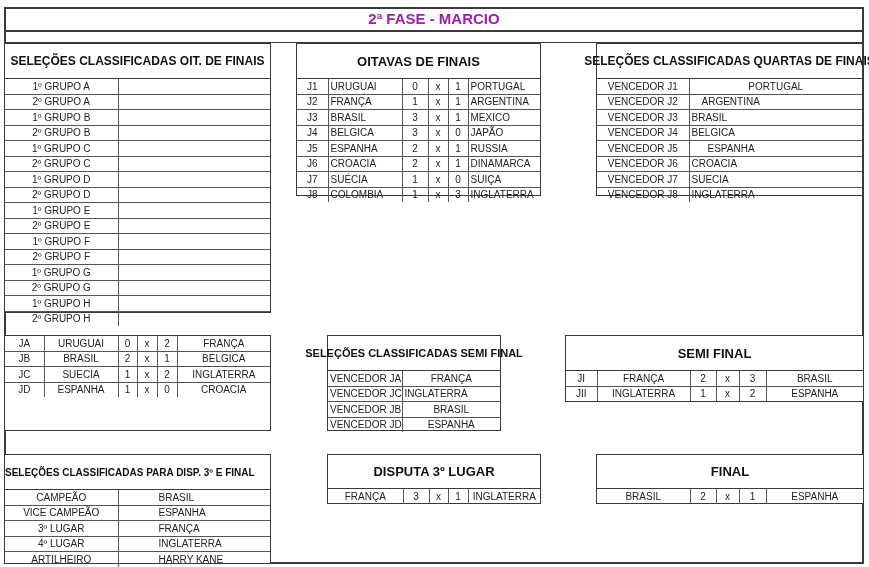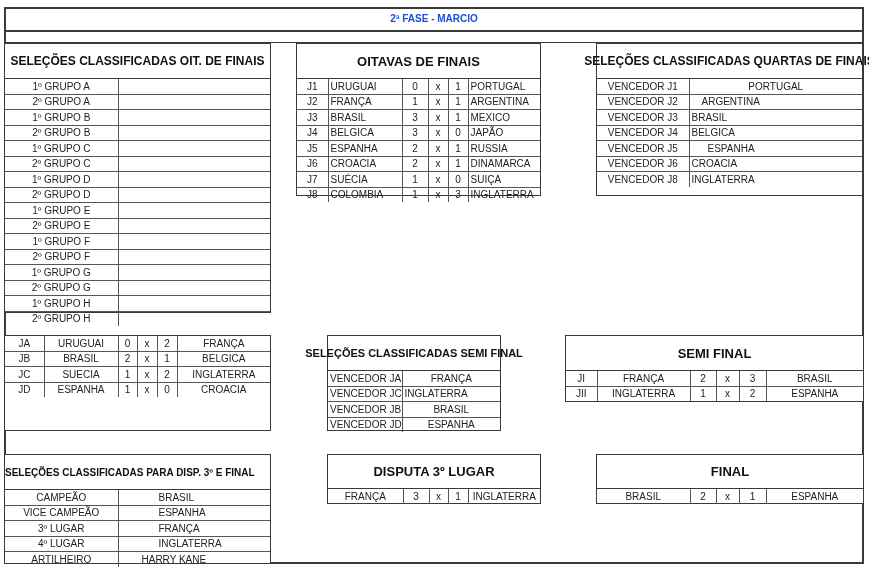--- a/index.html
+++ b/index.html
@@ -2,21 +2,21 @@
 <html><head>
 <meta charset="utf-8">
 <style>
   html, body { margin:0; padding:0; background:#ffffff; }
   body { width:869px; height:567px; position:relative; overflow:hidden;
          font-family:"Liberation Sans", sans-serif; color:#222; }
   .abs { position:absolute; box-sizing:border-box; }
   .outer { left:4px; top:7px; width:860px; height:557px; border:2px solid #3a3a3a; }
   .title-row { left:4px; top:7px; width:860px; height:25px; border-bottom:2px solid #3a3a3a;
                display:flex; align-items:center; justify-content:center;
-               font-weight:bold; font-size:10px; color:#1d4ed8; }
+               font-weight:bold; font-size:15px; color:#a21caf; }
   .sub-row { left:4px; top:32px; width:860px; height:11px; border-bottom:1px solid #3a3a3a; }
   .box { border:1.5px solid #3a3a3a; background:#fff; }
   .hdr { display:flex; align-items:center; justify-content:center; font-weight:bold;
          color:#111; border-bottom:1.5px solid #3a3a3a; box-sizing:border-box; white-space:nowrap; }
   table.grid { border-collapse:collapse; table-layout:fixed; width:100%; }
   table.grid td { border:1px solid #555; font-size:10px; padding:0 2px; height:14.5px;
                   line-height:13px; white-space:nowrap; overflow:hidden; color:#222; }
   table.grid tr td:first-child { border-left:none; }
   table.grid tr td:last-child { border-right:none; }
   table.grid tr:last-child td { border-bottom:none; }
@@ -213,20 +213,24 @@
         </tr>
         <tr>
           <td class="c">VENCEDOR J5</td>
           <td class="l pad3" style="padding-left: 18px;">ESPANHA</td>
         </tr>
         <tr>
           <td class="c">VENCEDOR J6</td>
           <td class="l">CROACIA</td>
         </tr>
         <tr>
+          <td class="c">VENCEDOR J7</td>
+          <td class="l">SUECIA</td>
+        </tr>
+        <tr>
           <td class="c">VENCEDOR J8</td>
           <td class="l">INGLATERRA</td>
         </tr>
       </tbody>
   </table>
 </div>
 
 <div class="abs box" style="left:4px; top:335px; width:267px; height:96px;">
   <table class="grid">
     <colgroup>
@@ -353,21 +357,21 @@
         <tr>
           <td class="c">3º LUGAR</td>
           <td class="l pad4" style="padding-left: 40px;">FRANÇA</td>
         </tr>
         <tr>
           <td class="c">4º LUGAR</td>
           <td class="l pad4" style="padding-left: 40px;">INGLATERRA</td>
         </tr>
         <tr>
           <td class="c">ARTILHEIRO</td>
-          <td class="l pad4" style="padding-left: 23px;">HARRY KANE</td>
+          <td class="l pad4" style="padding-left: 40px;">HARRY KANE</td>
         </tr>
       </tbody>
   </table>
 </div>
 
 <div class="abs box" style="left:327px; top:454px; width:214px; height:50px;">
   <div class="hdr" style="height:34px; font-size:13px;">DISPUTA 3º LUGAR</div>
   <table class="grid">
     <colgroup>
         <col style="width:75px">

